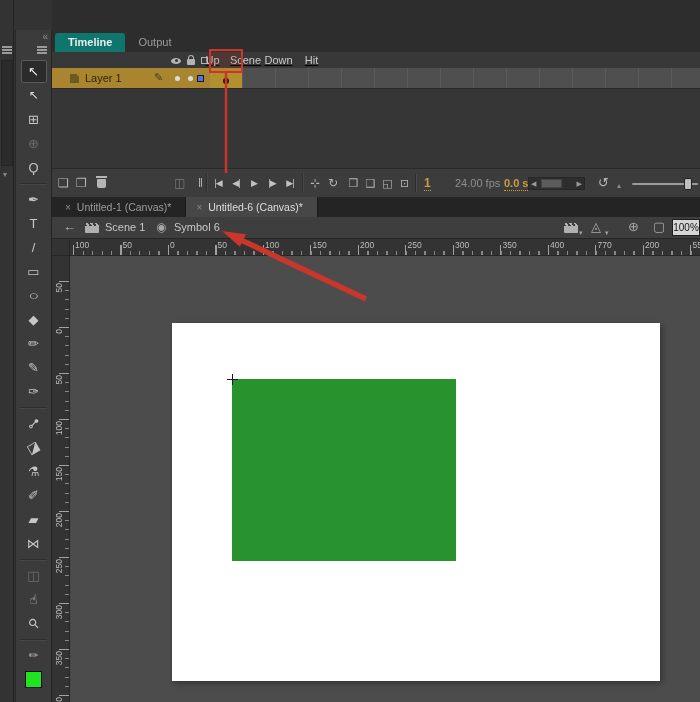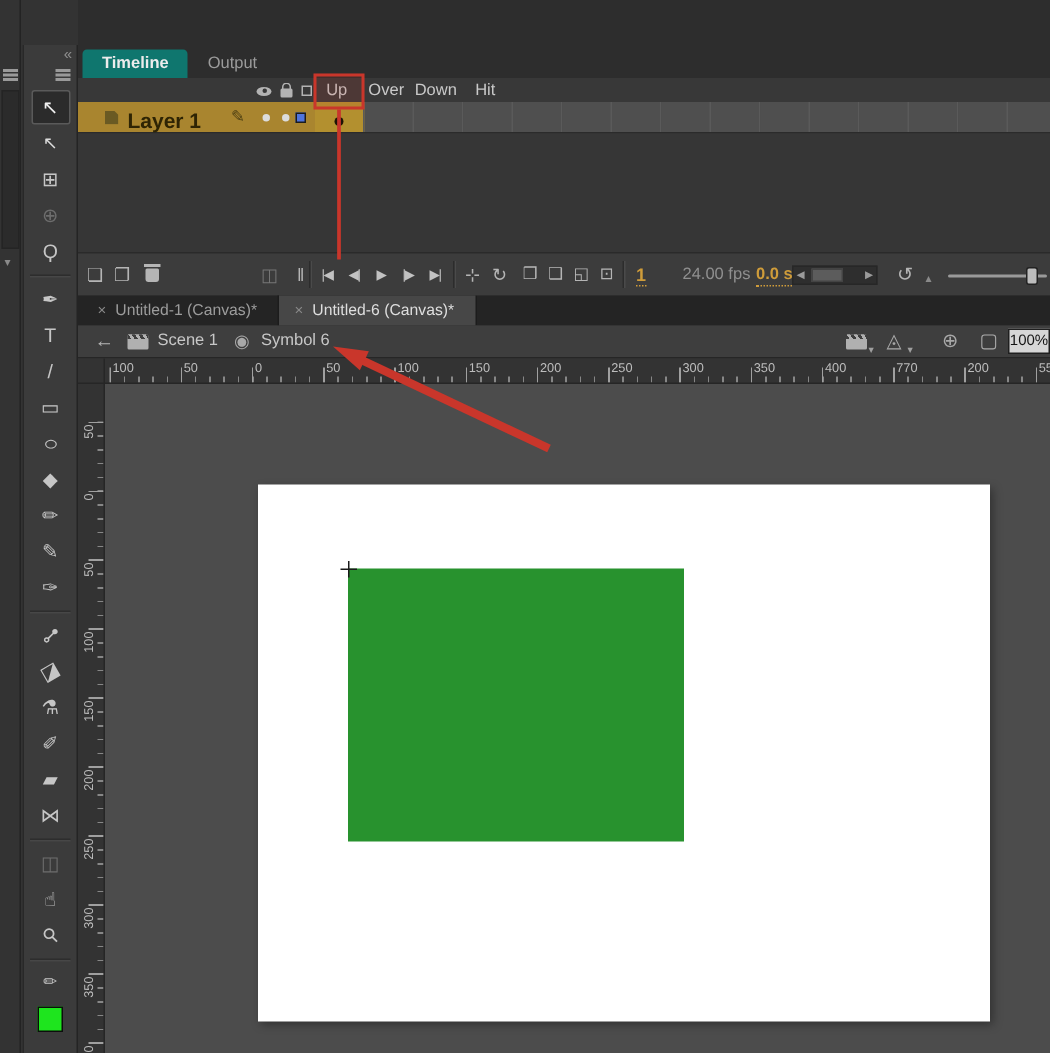--- a/index.html
+++ b/index.html
@@ -41,28 +41,28 @@
   .ptab{height:19px;line-height:19px;padding:0 13px;font-size:11px;color:#9b9b9b;}
   .ptab.active{background:#0f766e;color:#ececec;font-weight:bold;border-radius:3px 3px 0 0;}
 
   .tl-body{position:absolute;left:52px;top:52px;width:648px;height:145px;background:#383838;overflow:hidden;}
   .hdr-icons{position:absolute;left:119px;top:3px;height:11px;display:flex;gap:6px;align-items:center;}
   .ico-eye{width:10px;height:6px;border-radius:50%;background:#b3b3b3;position:relative;}
   .ico-eye::after{content:"";position:absolute;left:3.5px;top:1.5px;width:3px;height:3px;border-radius:50%;background:#383838;}
   .ico-lock{position:relative;width:8px;height:6px;background:#b3b3b3;border-radius:1px;margin-top:3px;}
   .ico-lock::before{content:"";position:absolute;left:1px;top:-4px;width:4px;height:4px;border:1.5px solid #b3b3b3;border-bottom:none;border-radius:3px 3px 0 0;}
   .ico-sq{width:7px;height:7px;border:1px solid #b3b3b3;}
-  .frame-labels{position:absolute;left:156px;top:0;height:16px;display:flex;}
+  .frame-labels{position:absolute;left:144px;top:0;height:16px;display:flex;text-decoration:underline;}
   .flabel{width:33px;text-align:center;font-size:11px;color:#c9c9c9;line-height:17px;}
 
   .layer-row{position:absolute;left:0;top:16px;width:100%;height:21px;display:flex;border-bottom:1px solid #2b2b2b;}
   .layer-name{width:158px;flex:none;background:var(--layer-tan);position:relative;display:flex;align-items:center;}
   .ico-page{position:absolute;left:18px;top:6px;width:9px;height:9px;background:#6a5a23;
             clip-path:polygon(0 0,70% 0,100% 30%,100% 100%,0 100%);}
-  .layer-label{position:absolute;left:33px;top:4px;font-size:14px;font-weight:bold;color:#2e2404;}
+  .layer-label{position:absolute;left:33px;top:4px;font-size:11px;font-weight:normal;color:#2e2404;}
   .layer-pencil{position:absolute;left:102px;top:3px;font-size:11px;color:#4a3d12;}
   .ldot{position:absolute;top:8px;width:5px;height:5px;border-radius:50%;background:#dcdcdc;}
   .lblue{position:absolute;left:145px;top:7px;width:7px;height:7px;background:var(--blue);border:1px solid #1c1c1c;}
   .frames{flex:1;display:flex;overflow:hidden;}
   .cell{width:33px;flex:none;height:20px;background:#4f4f4f;border-right:1px solid #5a5a5a;}
   .cell.keyframe{background:var(--key-tan);position:relative;}
   .cell.keyframe::after{content:"";position:absolute;left:13px;top:10px;width:6px;height:6px;border-radius:50%;background:#1d1405;}
 
   .tl-empty{position:absolute;left:0;top:37px;width:100%;height:79px;background:#363636;}
   .tl-controls{position:absolute;left:0;top:116px;width:100%;height:29px;background:#3c3c3c;border-top:1px solid #2a2a2a;}
@@ -226,21 +226,21 @@
       <span class="ico-eye"></span>
       <span class="ico-lock"></span>
       <span class="ico-sq"></span>
     </div>
     <div class="frame-labels">
 
     <div class="flabel" style="--i: 0;">
         <span>Up</span>
       </div>
         <div class="flabel" style="--i: 1;">
-        <span>Over</span>
+        <span>Scene</span>
       </div>
         <div class="flabel" style="--i: 2;">
         <span>Down</span>
       </div>
         <div class="flabel" style="--i: 3;">
         <span>Hit</span>
       </div>
       </div>
 
     <div class="layer-row">

